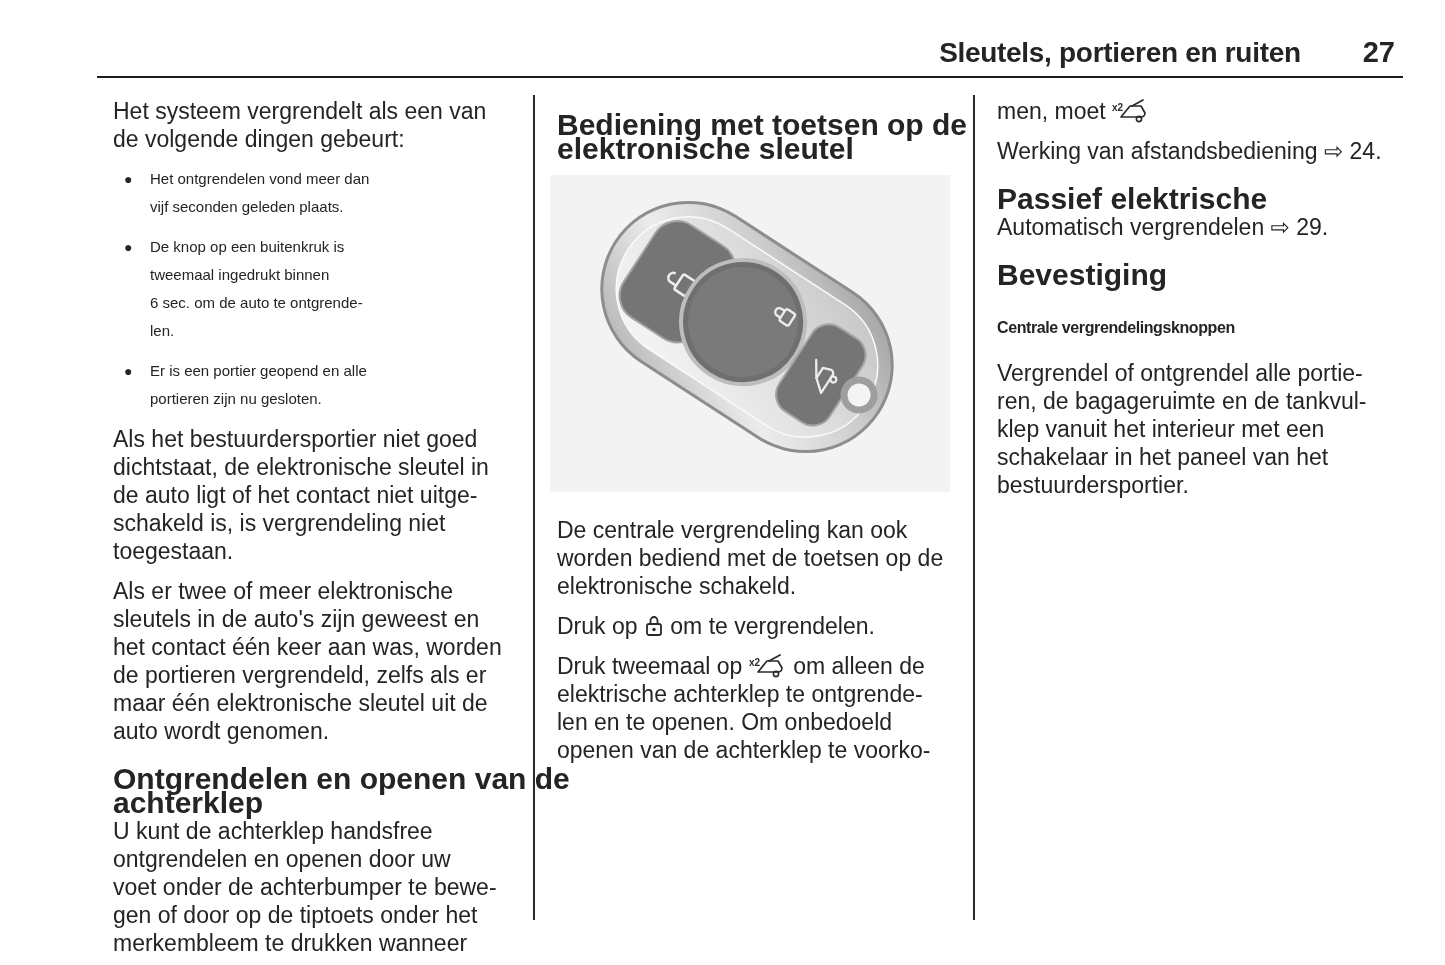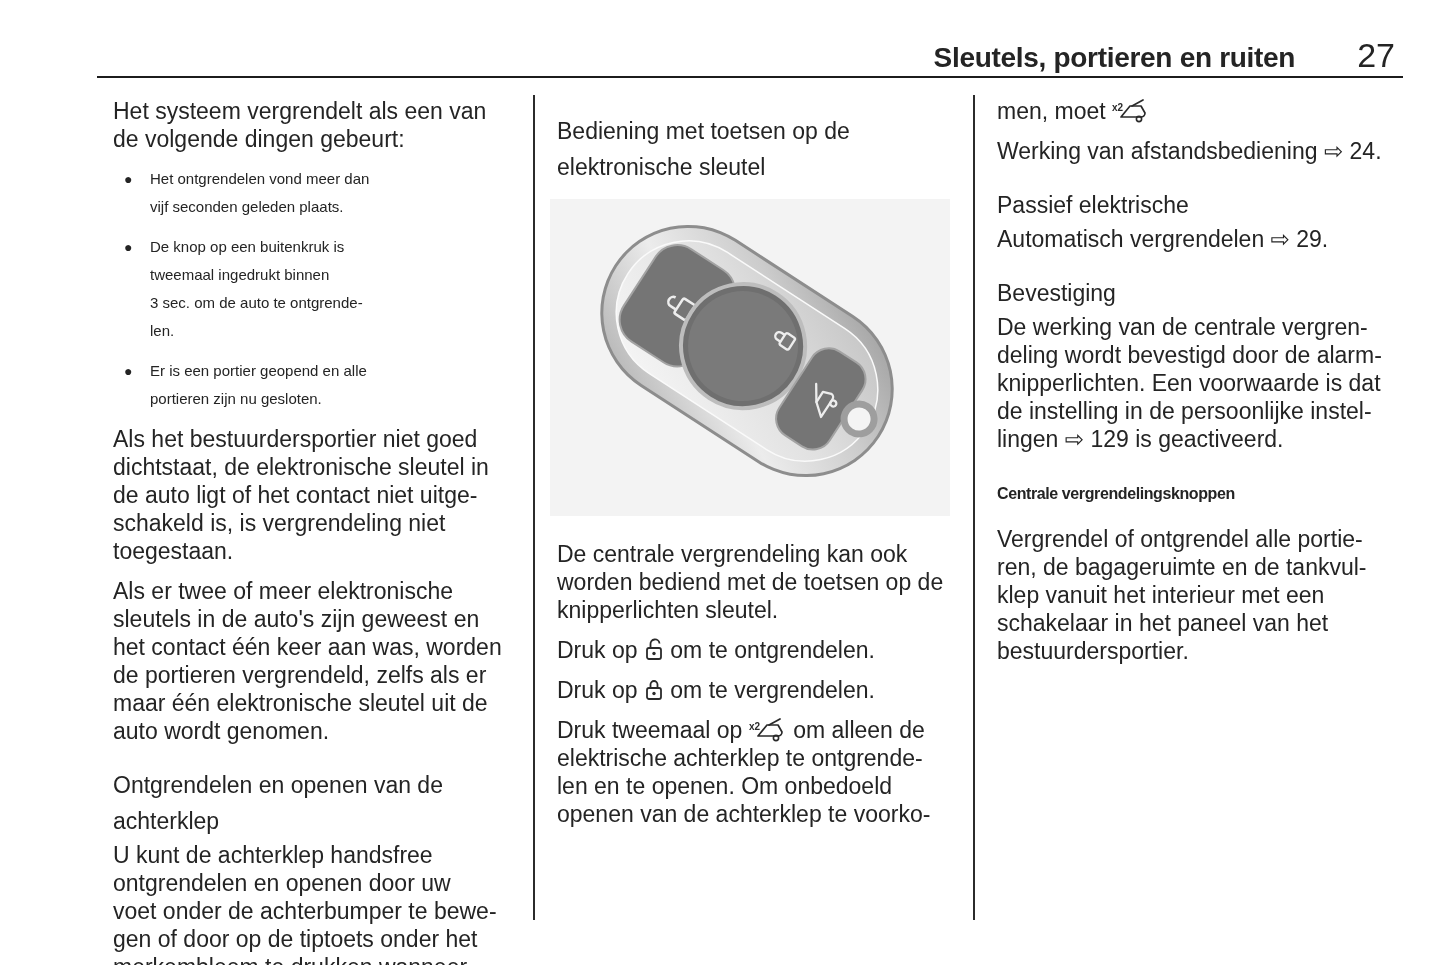--- a/index.html
+++ b/index.html
@@ -7,35 +7,35 @@
     width:1445px;height:965px;
     font-family:"Liberation Sans", sans-serif;
     color:#242424;
     -webkit-font-smoothing:antialiased;
   }
   .page{position:relative;width:1445px;height:965px;background:#fff;overflow:hidden;}
 
   
   .header-row{position:absolute;top:36px;right:50px;display:flex;align-items:baseline;}
   .header-title{font-weight:bold;font-size:28px;letter-spacing:-0.3px;white-space:pre;}
-  .header-page{font-weight:normal;font-size:34px;margin-left:62px;}
+  .header-page{font-weight:bold;font-size:29px;margin-left:62px;}
   .header-rule{position:absolute;left:97px;right:42px;top:76px;height:2px;background:#1c1c1c;}
 
   
   .col{position:absolute;top:97px;}
   .col1{left:113px;width:412px;}
   .col2{left:557px;width:404px;}
   .col3{left:997px;width:410px;}
   .vrule{position:absolute;top:95px;height:825px;width:2px;background:#2b2b2b;}
   .vrule1{left:533px;}
   .vrule2{left:973px;}
 
   
   .para{white-space:pre;font-size:23px;line-height:28px;margin:0 0 12px;}
-  .subhead{white-space:pre;font-size:23px;line-height:36px;font-weight:normal;margin:22px 0 2px;}
+  .subhead{white-space:pre;font-size:30px;line-height:24px;font-weight:bold;margin:22px 0 2px;}
   .section-head{white-space:pre;font-size:16px;line-height:30px;font-weight:bold;letter-spacing:-0.4px;margin:26px 0 16px;}
   .bullets{list-style:none;margin:0 0 2px;padding:0;}
   .bullet-item{display:flex;margin:0 0 12px;}
   .dot{width:37px;flex:none;font-size:14px;line-height:28px;padding-left:11px;box-sizing:border-box;}
   .btext{white-space:pre;font-size:15px;line-height:28px;}
 
   
   .ii{display:inline-block;vertical-align:-4px;}
   .ii-wide{display:inline-block;vertical-align:-6px;}
 
@@ -62,21 +62,21 @@
     <ul class="bullets">
       <li class="bullet-item">
         <span class="dot">●</span>
         <span class="btext">Het ontgrendelen vond meer dan
 vijf seconden geleden plaats.</span>
       </li>
       <li class="bullet-item">
         <span class="dot">●</span>
         <span class="btext">De knop op een buitenkruk is
 tweemaal ingedrukt binnen
-3 sec. om de auto te ontgrende-
+6 sec. om de auto te ontgrende-
 len.</span>
       </li>
       <li class="bullet-item">
         <span class="dot">●</span>
         <span class="btext">Er is een portier geopend en alle
 portieren zijn nu gesloten.</span>
       </li>
     </ul>
     <p class="para">Als het bestuurdersportier niet goed
 dichtstaat, de elektronische sleutel in
@@ -149,27 +149,22 @@
             </g>
           </g>
 
           <circle cx="4" cy="131" r="15" fill="#f4f4f4" stroke="#9e9e9e" stroke-width="7"></circle>
         </g>
       </svg>
     </div>
 
     <p class="para">De centrale vergrendeling kan ook
 worden bediend met de toetsen op de
-knipperlichten sleutel.</p>
-
-    <p class="para"><span>Druk op </span><svg class="ii" width="20" height="25" viewBox="0 0 20 25">
-          <rect x="3" y="11" width="14" height="11" rx="2" fill="none" stroke="#2a2a2a" stroke-width="1.8"></rect>
-          <path d="M6.5 11 V7.5 a4.5 4.5 0 0 1 9 -1" fill="none" stroke="#2a2a2a" stroke-width="1.8"></path>
-          <circle cx="10" cy="16.5" r="1.7" fill="#2a2a2a"></circle>
-        </svg><span> om te ontgrendelen.</span></p>
+elektronische schakeld.</p>
+
 
     <p class="para"><span>Druk op </span><svg class="ii" width="20" height="25" viewBox="0 0 20 25">
           <rect x="3" y="11" width="14" height="11" rx="2" fill="none" stroke="#2a2a2a" stroke-width="1.8"></rect>
           <path d="M6.5 11 V7.5 a3.5 3.5 0 0 1 7 0 V11" fill="none" stroke="#2a2a2a" stroke-width="1.8"></path>
           <circle cx="10" cy="16.5" r="1.7" fill="#2a2a2a"></circle>
         </svg><span> om te vergrendelen.</span></p>
 
     <p class="para"><span>Druk tweemaal op </span><svg class="ii-wide" width="38" height="27" viewBox="0 0 38 27">
           <text x="0" y="13" font-size="10" font-weight="bold" fill="#2a2a2a" font-family="Liberation Sans, sans-serif">x2</text>
           <path d="M13 19 h16 a4 4 0 0 0 4 -4 l-4 -7 h-11 l-9 11 z" fill="none" stroke="#2a2a2a" stroke-width="1.7" stroke-linejoin="round"></path>
@@ -188,25 +183,20 @@
           <path d="M20 8 l11 -6" fill="none" stroke="#2a2a2a" stroke-width="1.7" stroke-linecap="round"></path>
           <circle cx="27" cy="21" r="2.6" fill="none" stroke="#2a2a2a" stroke-width="1.6"></circle>
         </svg></p>
 
     <p class="para">Werking van afstandsbediening ⇨ 24.</p>
 
     <h3 class="subhead">Passief elektrische</h3>
     <p class="para">Automatisch vergrendelen ⇨ 29.</p>
 
     <h3 class="subhead">Bevestiging</h3>
-    <p class="para">De werking van de centrale vergren-
-deling wordt bevestigd door de alarm-
-knipperlichten. Een voorwaarde is dat
-de instelling in de persoonlijke instel-
-lingen ⇨ 129 is geactiveerd.</p>
 
     <h2 class="section-head">Centrale vergrendelingsknoppen</h2>
     <p class="para">Vergrendel of ontgrendel alle portie-
 ren, de bagageruimte en de tankvul-
 klep vanuit het interieur met een
 schakelaar in het paneel van het
 bestuurdersportier.</p>
   </section>
 
 </div>

